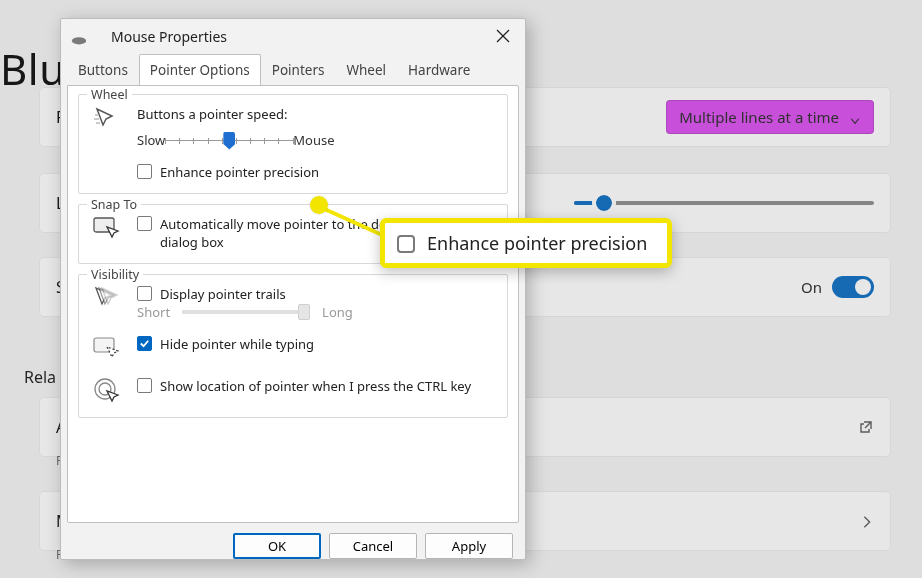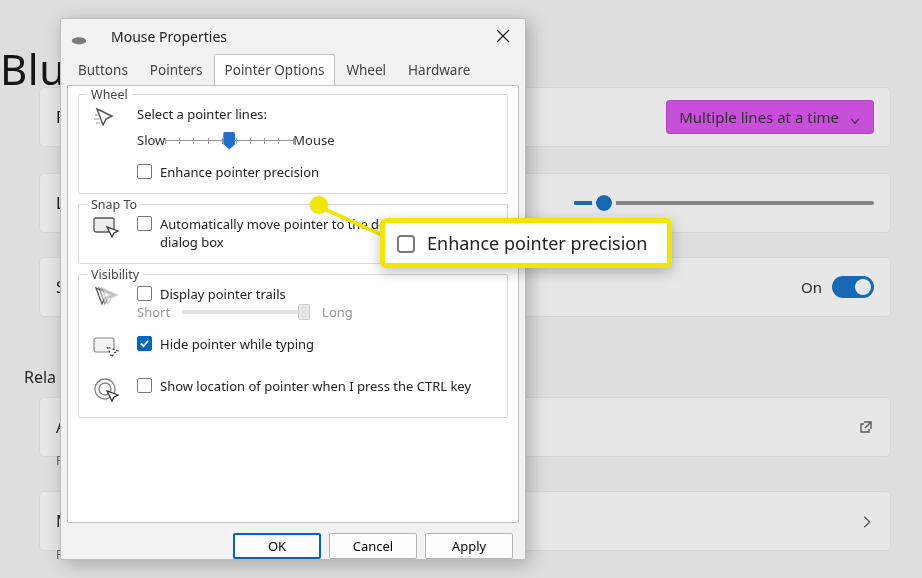--- a/index.html
+++ b/index.html
@@ -277,41 +277,41 @@
     <div class="close-btn">
       <svg viewBox="0 0 14 14" stroke="currentColor" stroke-width="1.3">
           <line x1="1" y1="1" x2="13" y2="13"></line>
           <line x1="13" y1="1" x2="1" y2="13"></line>
         </svg>
     </div>
   </div>
 
   <div class="tabs">
     <div class="tab">Buttons</div>
+    <div class="tab active">Pointer Options</div>
     <div class="tab">Pointers</div>
-    <div class="tab active">Pointer Options</div>
     <div class="tab">Wheel</div>
     <div class="tab">Hardware</div>
   </div>
 
   <div class="tab-panel">
 
     <div class="group">
       <div class="group-title">Wheel</div>
       <div class="row">
         <div class="icon-col">
           <span class="motion-icon">
             <svg viewBox="0 0 28 28" fill="none" stroke="#555" stroke-width="1.5">
               <path d="M4 4l6 16 3-6 6-3z" fill="#fff"></path>
               <path d="M2 10l4 0M1 14l5 0M3 18l4 0" stroke="#bbb"></path>
             </svg>
           </span>
         </div>
         <div class="content-col">
-          <div class="label-line">Select a pointer lines:</div>
+          <div class="label-line">Buttons a pointer speed:</div>
           <div class="speed-row">
             <span class="speed-label-s">Slow</span>
             <div class="slider-track">
               <div class="tick" style="left:0%"></div>
                 <div class="tick" style="left:11%"></div>
               <div class="tick" style="left:22%"></div>
                 <div class="tick" style="left:33%"></div>
               <div class="tick" style="left:44%"></div>
                 <div class="tick" style="left:55%"></div>
               <div class="tick" style="left:66%"></div>

